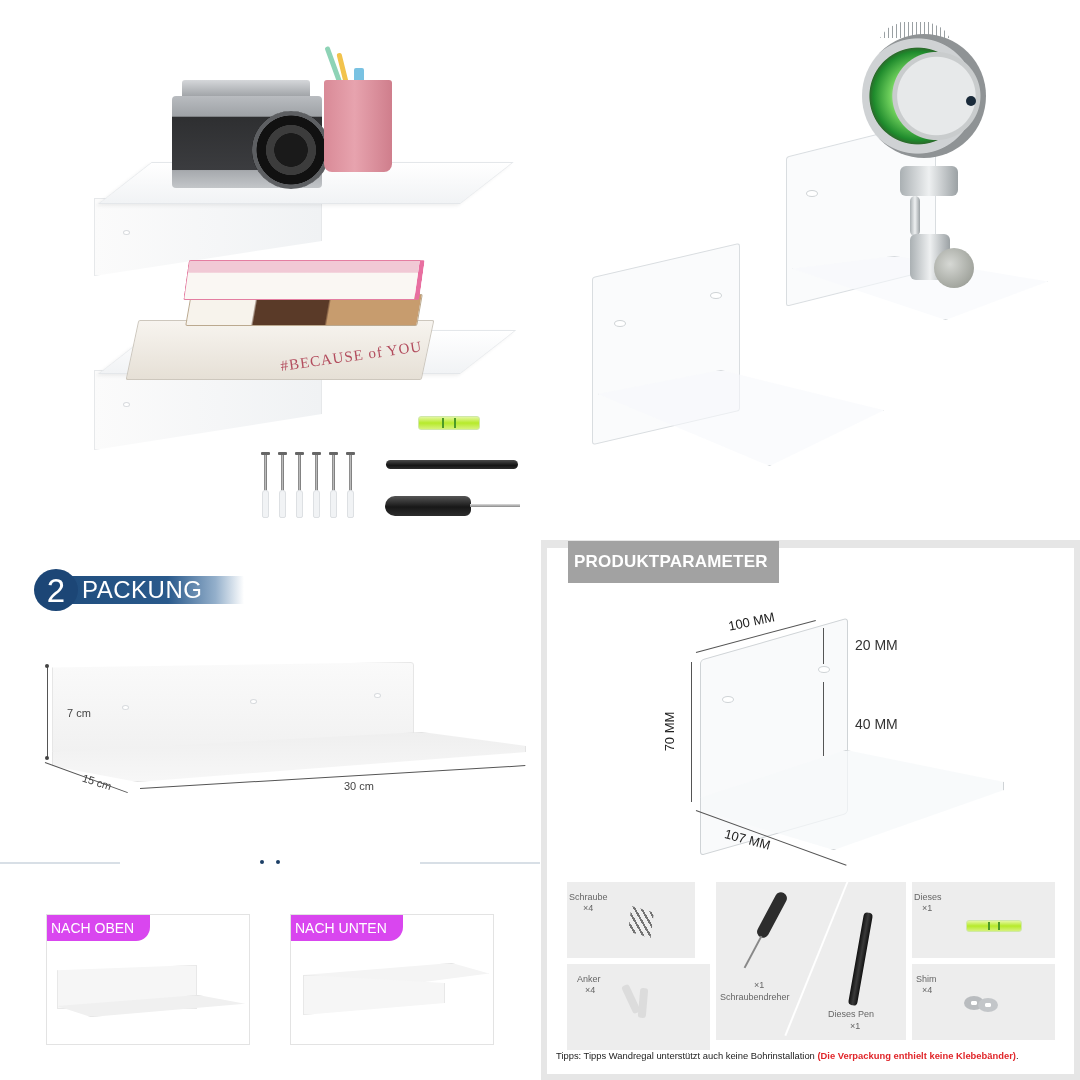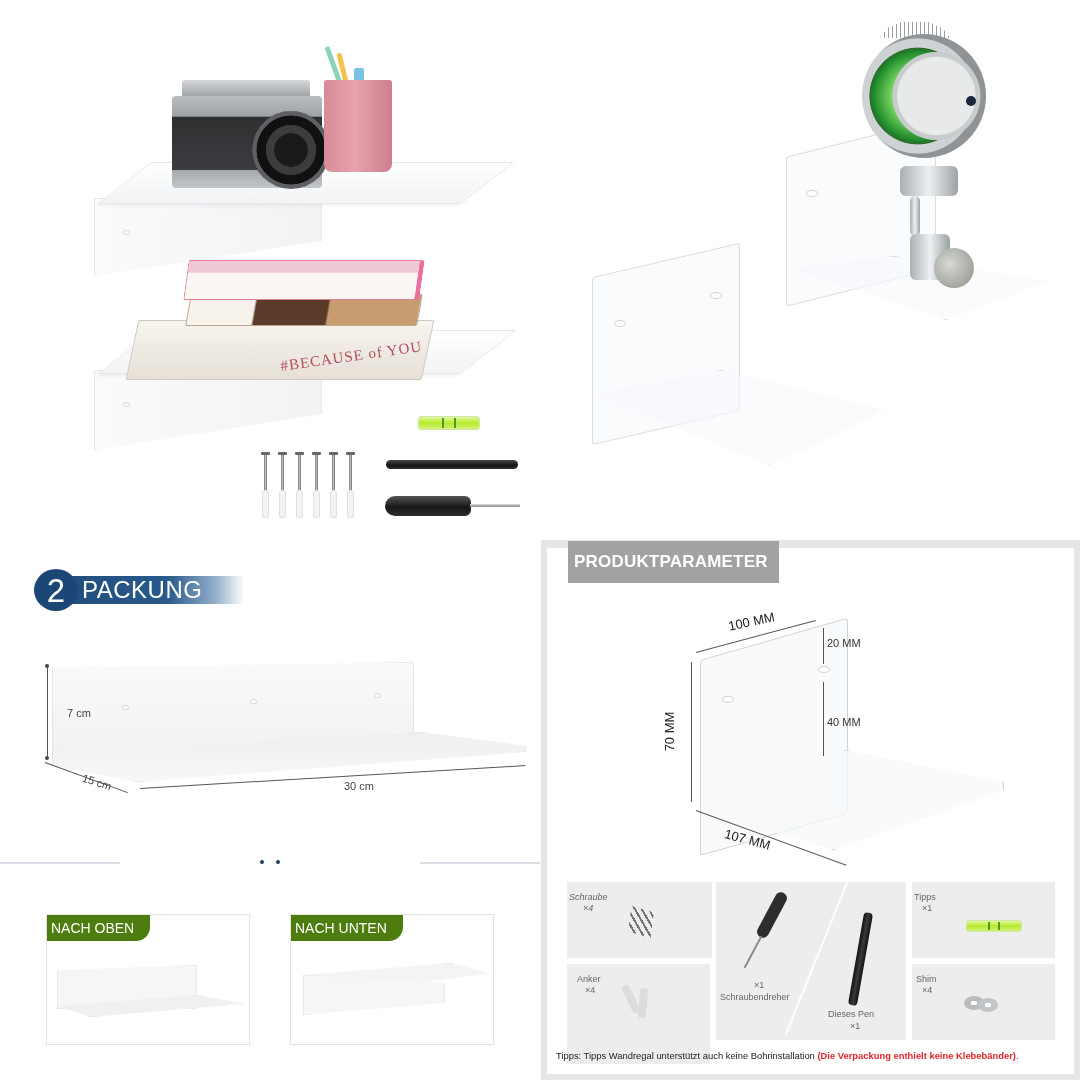--- a/index.html
+++ b/index.html
@@ -70,29 +70,29 @@
   .dim-shelf { left: 30px; top: 650px; width: 510px; height: 150px; }
   .dim-line { position: absolute; background: #555; }
   .dim-dot { position: absolute; width: 4px; height: 4px; border-radius: 50%; background: #444; }
   .dim-label { position: absolute; font-size: 11px; color: #444; white-space: nowrap; }
 
   .sep-line { position: absolute; height: 2px; background: #d8dfe6; top: 862px; }
   .install-title { left: 0; width: 540px; top: 851px; height: 24px; text-align: center; font-size: 17px; font-weight: bold; color: #1c3f66; letter-spacing: 0.3px; }
   .install-title span.dot { display:inline-block; width:4px; height:4px; background:#1c3f66; border-radius:50%; vertical-align: middle; margin: 0 6px; }
 
   .install-card { position: absolute; top: 914px; height: 131px; width: 204px; border: 1.5px solid #e3e3e3; background: #fff; }
-  .install-tag { position: absolute; left: 0; top: 0; height: 26px; padding: 0 16px 0 4px; background: #4d7c0f; color: #fff; font-size: 14px; line-height: 26px; border-bottom-right-radius: 14px; white-space: nowrap; }
+  .install-tag { position: absolute; left: 0; top: 0; height: 26px; padding: 0 16px 0 4px; background: #d946ef; color: #fff; font-size: 14px; line-height: 26px; border-bottom-right-radius: 14px; white-space: nowrap; }
 
   
   .param-frame { left: 541px; top: 540px; width: 539px; height: 540px; background: #e6e6e6; }
   .param-inner { position: absolute; left: 6px; top: 8px; right: 6px; bottom: 6px; background: #fff; }
   .param-tag-box { position: absolute; left: 568px; top: 541px; width: 211px; height: 42px; background: #a2a2a2; color: #fff; font-size: 17px; font-weight: bold; line-height: 42px; padding-left: 6px; letter-spacing: 0.2px; }
 
   .mm-label { position: absolute; font-size: 13px; color: #222; white-space: nowrap; font-weight: normal; }
-  .mm-small { position: absolute; font-size: 11px; color: #333; white-space: nowrap; }
+  .mm-small { position: absolute; font-size: 14px; color: #333; white-space: nowrap; margin-left: 28px; }
 
   .acc-cell { position: absolute; background: #ededed; }
   .acc-name { position: absolute; font-size: 9px; color: #666; line-height: 11px; }
   .acc-count { position: absolute; font-size: 9px; color: #666; line-height: 11px; }
 
   .tip { position: absolute; left: 556px; top: 1050px; font-size: 9.4px; color: #222; white-space: nowrap; }
   .tip-red { color: #e0262a; font-weight: bold; }
 </style>
 </head>
 <body>
@@ -225,46 +225,46 @@
   <div class="dim-line" style="left:163px;top:82px;width:1px;height:74px;"></div>
   <div class="mm-small" style="left:167px;top:116px;">40 MM</div>
 
   <div class="dim-line" style="left:31px;top:62px;width:1px;height:140px;"></div>
   <div class="mm-label" style="left:-10px;top:124px;transform:rotate(-90deg);">70 MM</div>
 
   <div class="dim-line" style="left:36px;top:210px;width:160px;height:1px;transform:rotate(20deg);transform-origin:left center;"></div>
   <div class="mm-label" style="left:64px;top:232px;transform:rotate(15deg);">107 MM</div>
 </div>
 
-<div class="acc-cell" style="left:567px;top:882px;width:145px;height:76px;font-style:italic;">
+<div class="acc-cell" style="left:567px;top:882px;width:128px;height:76px;">
   <div class="acc-name" style="left:2px;top:10px;">Schraube</div>
   <div class="acc-count" style="left:16px;top:21px;">×4</div>
   <div style="position:absolute;left:58px;top:24px;width:32px;height:32px;background:repeating-linear-gradient(60deg,transparent 0 4px,#555 4px 6px);clip-path:polygon(20% 0,90% 20%,80% 100%,10% 80%);opacity:.8;"></div>
 </div>
-<div class="acc-cell" style="left:567px;top:964px;width:143px;height:100px;">
+<div class="acc-cell" style="left:567px;top:964px;width:143px;height:86px;">
   <div class="acc-name" style="left:10px;top:10px;">Anker</div>
   <div class="acc-count" style="left:18px;top:21px;">×4</div>
   <div style="position:absolute;left:60px;top:20px;width:8px;height:30px;background:#dcdcdc;border-radius:3px;transform:rotate(-25deg);"></div>
   <div style="position:absolute;left:72px;top:24px;width:8px;height:30px;background:#dcdcdc;border-radius:3px;transform:rotate(5deg);"></div>
 </div>
 
 <div class="acc-cell" style="left:716px;top:882px;width:190px;height:158px;clip-path:none;">
   <div style="position:absolute;left:132px;top:-4px;width:2px;height:170px;background:#fff;transform:rotate(22deg);transform-origin:top center;"></div>
   <div style="position:absolute;left:50px;top:8px;width:12px;height:50px;background:#2d2d2d;border-radius:6px;transform:rotate(28deg);"></div>
   <div style="position:absolute;left:36px;top:52px;width:2px;height:36px;background:#888;transform:rotate(28deg);"></div>
   <div class="acc-name" style="left:4px;top:86px;margin-top:24px;">Schraubendreher</div>
   <div class="acc-count" style="left:38px;top:98px;">×1</div>
 
   <div style="position:absolute;left:140px;top:30px;width:9px;height:94px;background:linear-gradient(90deg,#111,#3a3a3a,#111);border-radius:4px;transform:rotate(10deg);"></div>
   <div class="acc-name" style="left:112px;top:127px;">Dieses Pen</div>
   <div class="acc-count" style="left:134px;top:139px;">×1</div>
 </div>
 
 <div class="acc-cell" style="left:912px;top:882px;width:143px;height:76px;">
-  <div class="acc-name" style="left:2px;top:10px;">Tipps</div>
+  <div class="acc-name" style="left:2px;top:10px;">Dieses</div>
   <div class="acc-count" style="left:10px;top:21px;">×1</div>
   <div class="level-vial" style="left:54px;top:38px;width:56px;height:12px;"></div>
 </div>
 <div class="acc-cell" style="left:912px;top:964px;width:143px;height:76px;">
   <div class="acc-name" style="left:4px;top:10px;">Shim</div>
   <div class="acc-count" style="left:10px;top:21px;">×4</div>
   <div style="position:absolute;left:52px;top:32px;width:20px;height:14px;border-radius:50%;background:radial-gradient(ellipse,#fff 0 22%,#b9bcbf 25% 70%,#8d9093 100%);"></div>
   <div style="position:absolute;left:66px;top:34px;width:20px;height:14px;border-radius:50%;background:radial-gradient(ellipse,#fff 0 22%,#c3c6c9 25% 70%,#8d9093 100%);"></div>
 </div>
 

